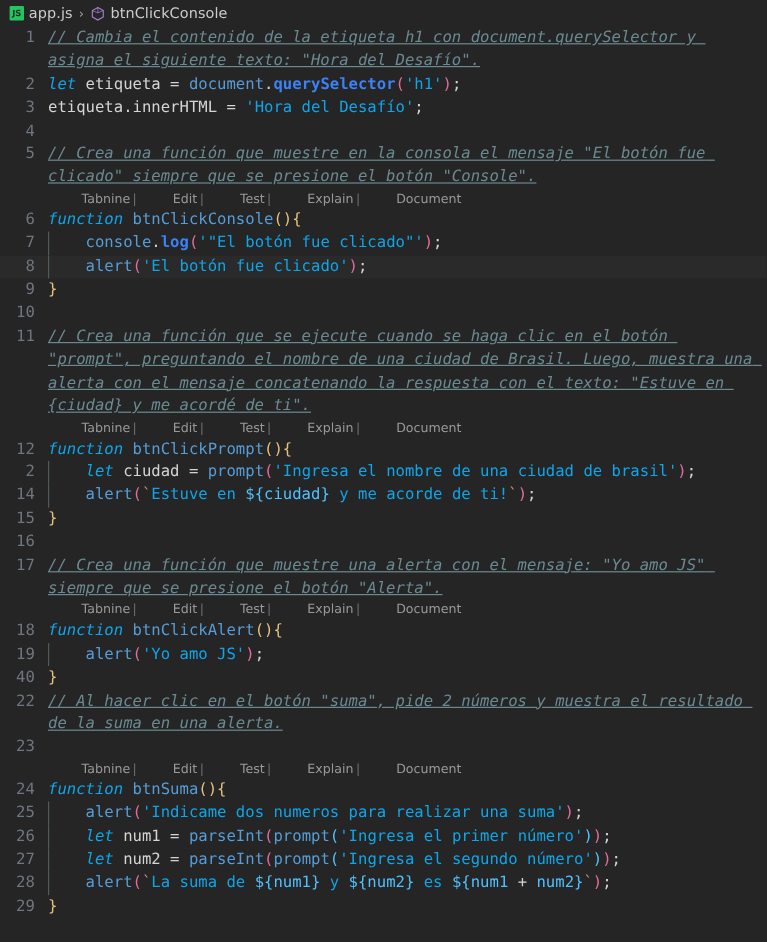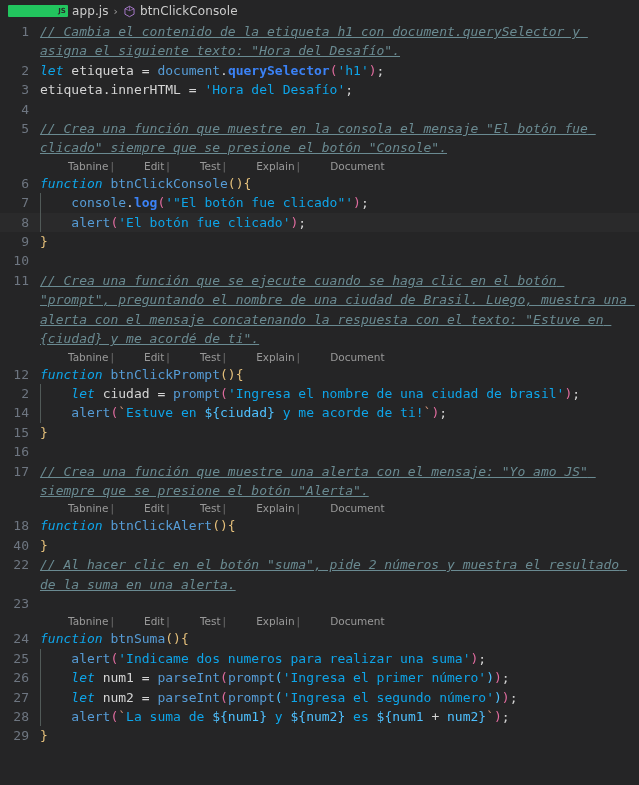--- a/index.html
+++ b/index.html
@@ -47,21 +47,20 @@
     width: 12px; height: 12px;
     background: #22c55e;
     border-radius: 1px;
     color: #2b2b2b;
     font-family: "DejaVu Sans", sans-serif;
     font-size: 7px;
     font-weight: bold;
     line-height: 12px;
     text-align: center;
     flex: 0 0 auto;
-    padding-left: 48px;
   }
   .method-icon { width: 13px; height: 13px; flex: 0 0 auto; }
 
   
   #editor {
     background: #252526;
     height: 763px;
     position: relative;
     overflow: hidden;
     font-size: 13px;
@@ -224,20 +223,24 @@
     </div>
     <div class="row">
       <div class="gutter">17</div>
       <div class="code"><span class="t-comment">// Crea una función que muestre una alerta con el mensaje: "Yo amo JS" siempre que se presione el botón "Alerta".</span></div>
     </div>
     <div class="codelens"><span class="cl-item">Tabnine</span><span class="cl-pipe">|</span><span class="cl-item">Edit</span><span class="cl-pipe">|</span><span class="cl-item">Test</span><span class="cl-pipe">|</span><span class="cl-item">Explain</span><span class="cl-pipe">|</span><span class="cl-item">Document</span></div>
     <div class="row">
       <div class="gutter">18</div>
       <div class="code"><span class="t-keyword">function</span><span class="t-plain"> </span><span class="t-func">btnClickAlert</span><span class="t-p3">(</span><span class="t-p3">)</span><span class="t-brace">{</span></div>
     </div>
+    <div class="row indented">
+      <div class="gutter">19</div>
+      <div class="code"><span class="t-plain">    </span><span class="t-func">alert</span><span class="t-p1">(</span><span class="t-string">'Yo amo JS'</span><span class="t-p1">)</span><span class="t-semi">;</span></div>
+    </div>
     <div class="row">
       <div class="gutter">40</div>
       <div class="code"><span class="t-brace">}</span></div>
     </div>
     <div class="row">
       <div class="gutter">22</div>
       <div class="code"><span class="t-comment">// Al hacer clic en el botón "suma", pide 2 números y muestra el resultado de la suma en una alerta.</span></div>
     </div>
     <div class="row">
       <div class="gutter">23</div>

